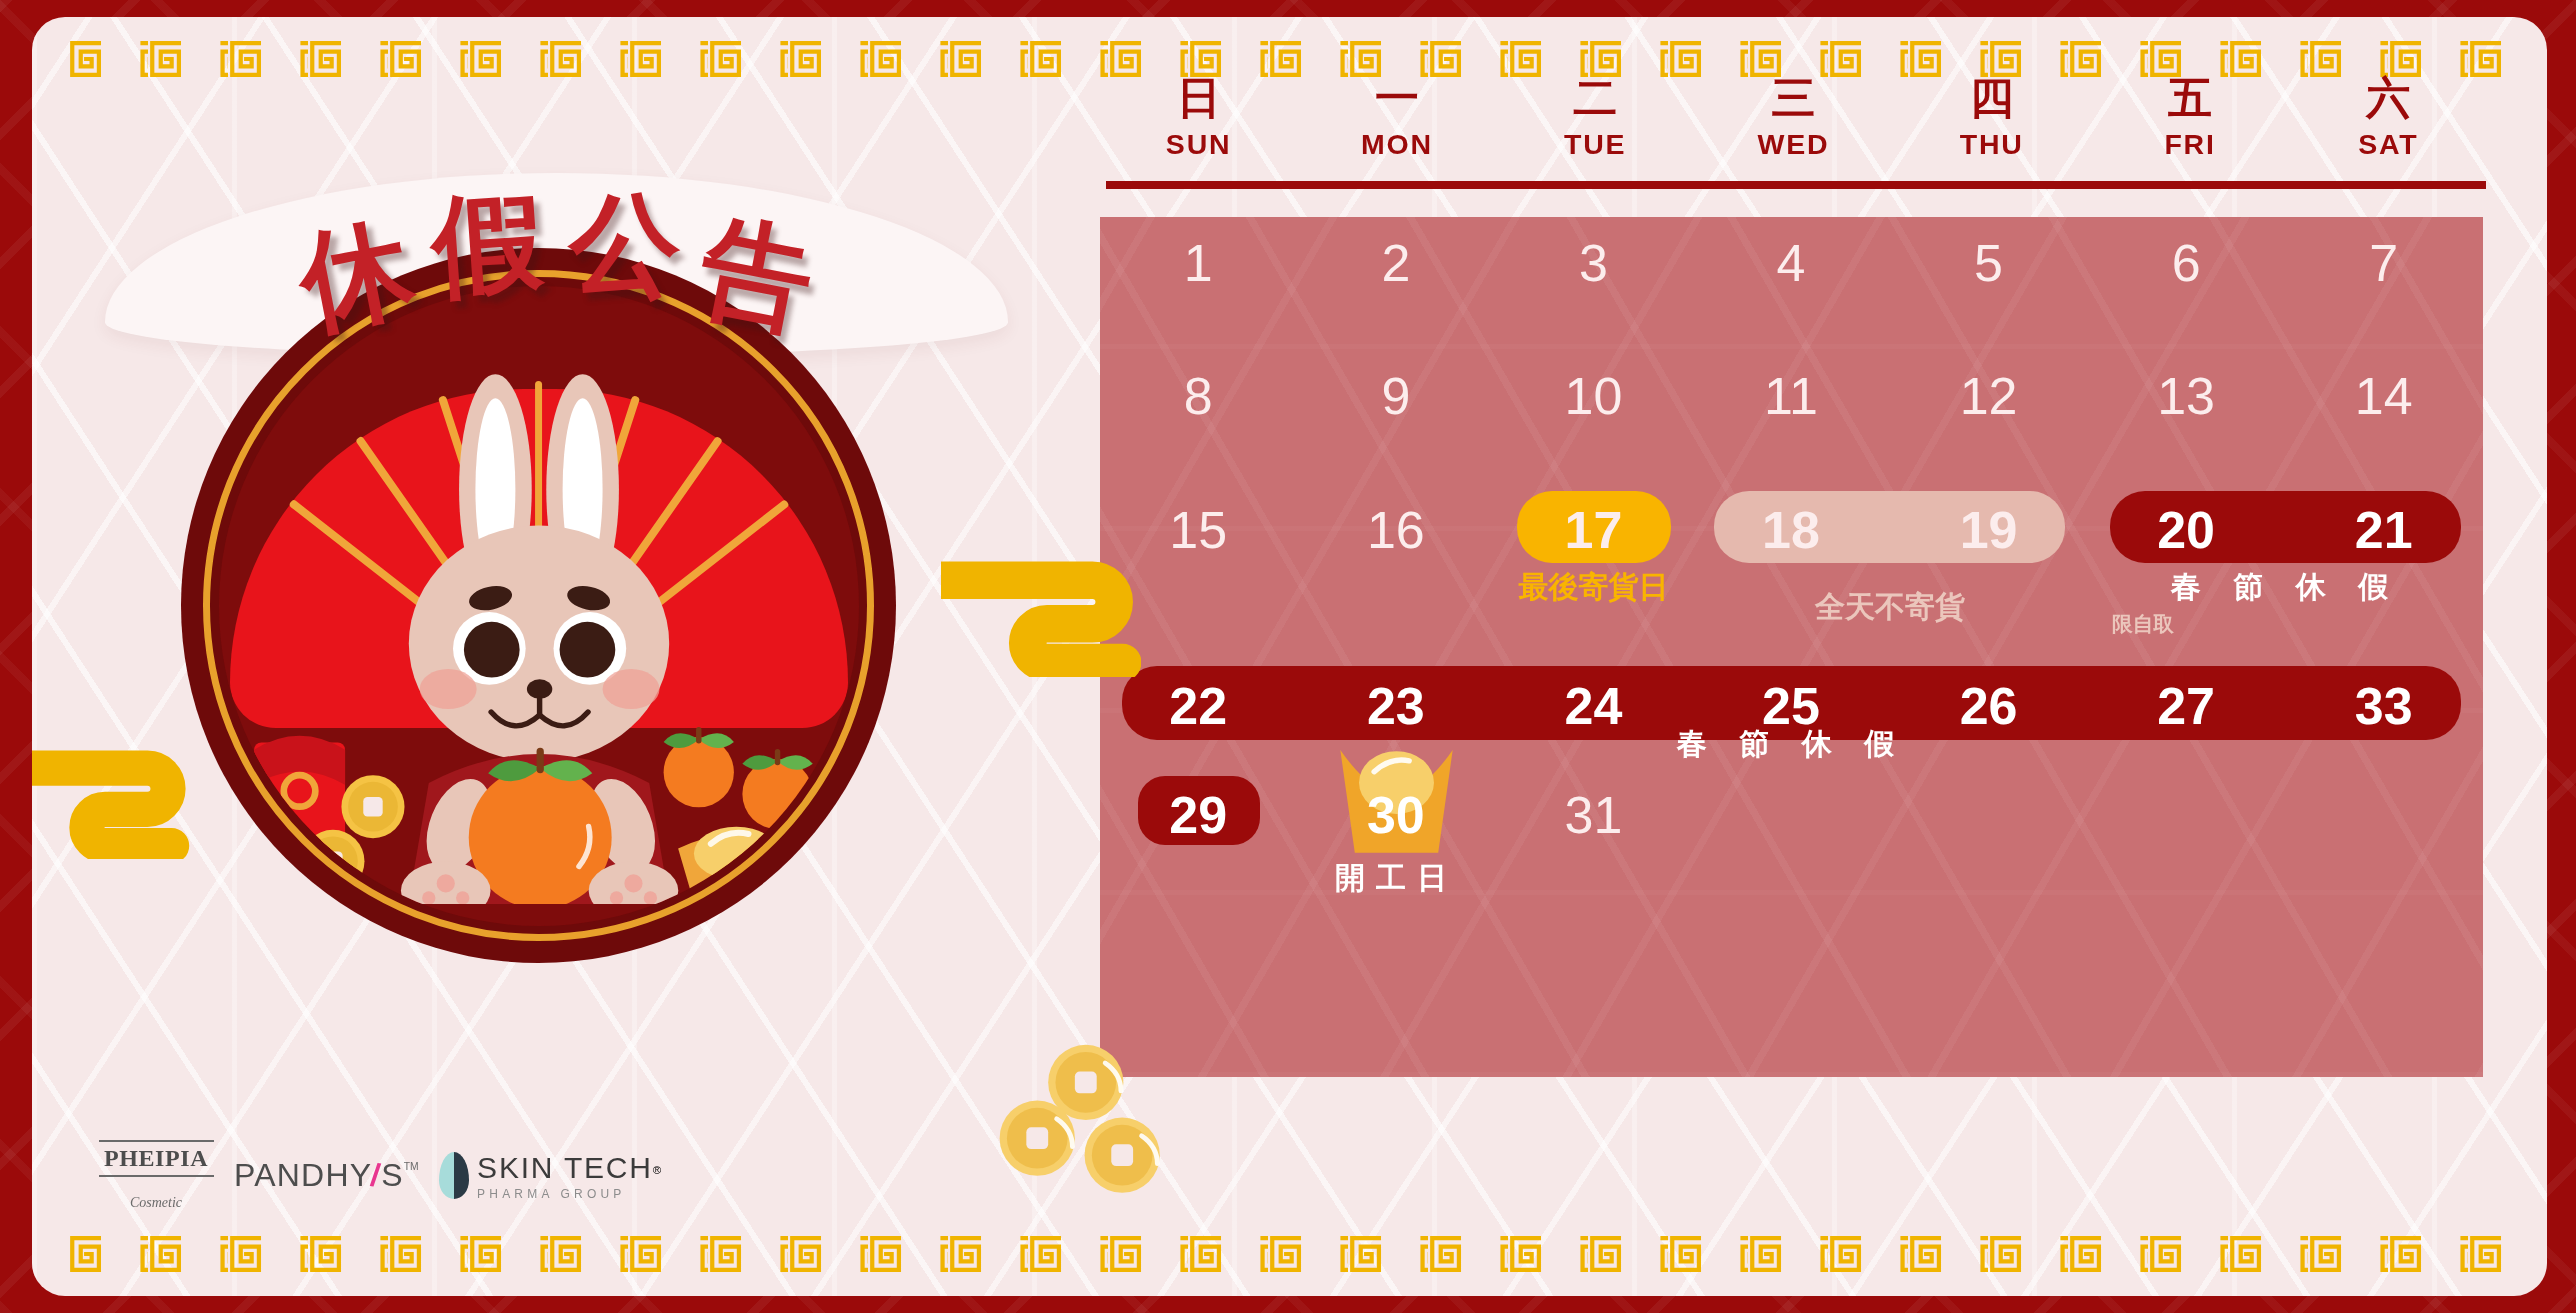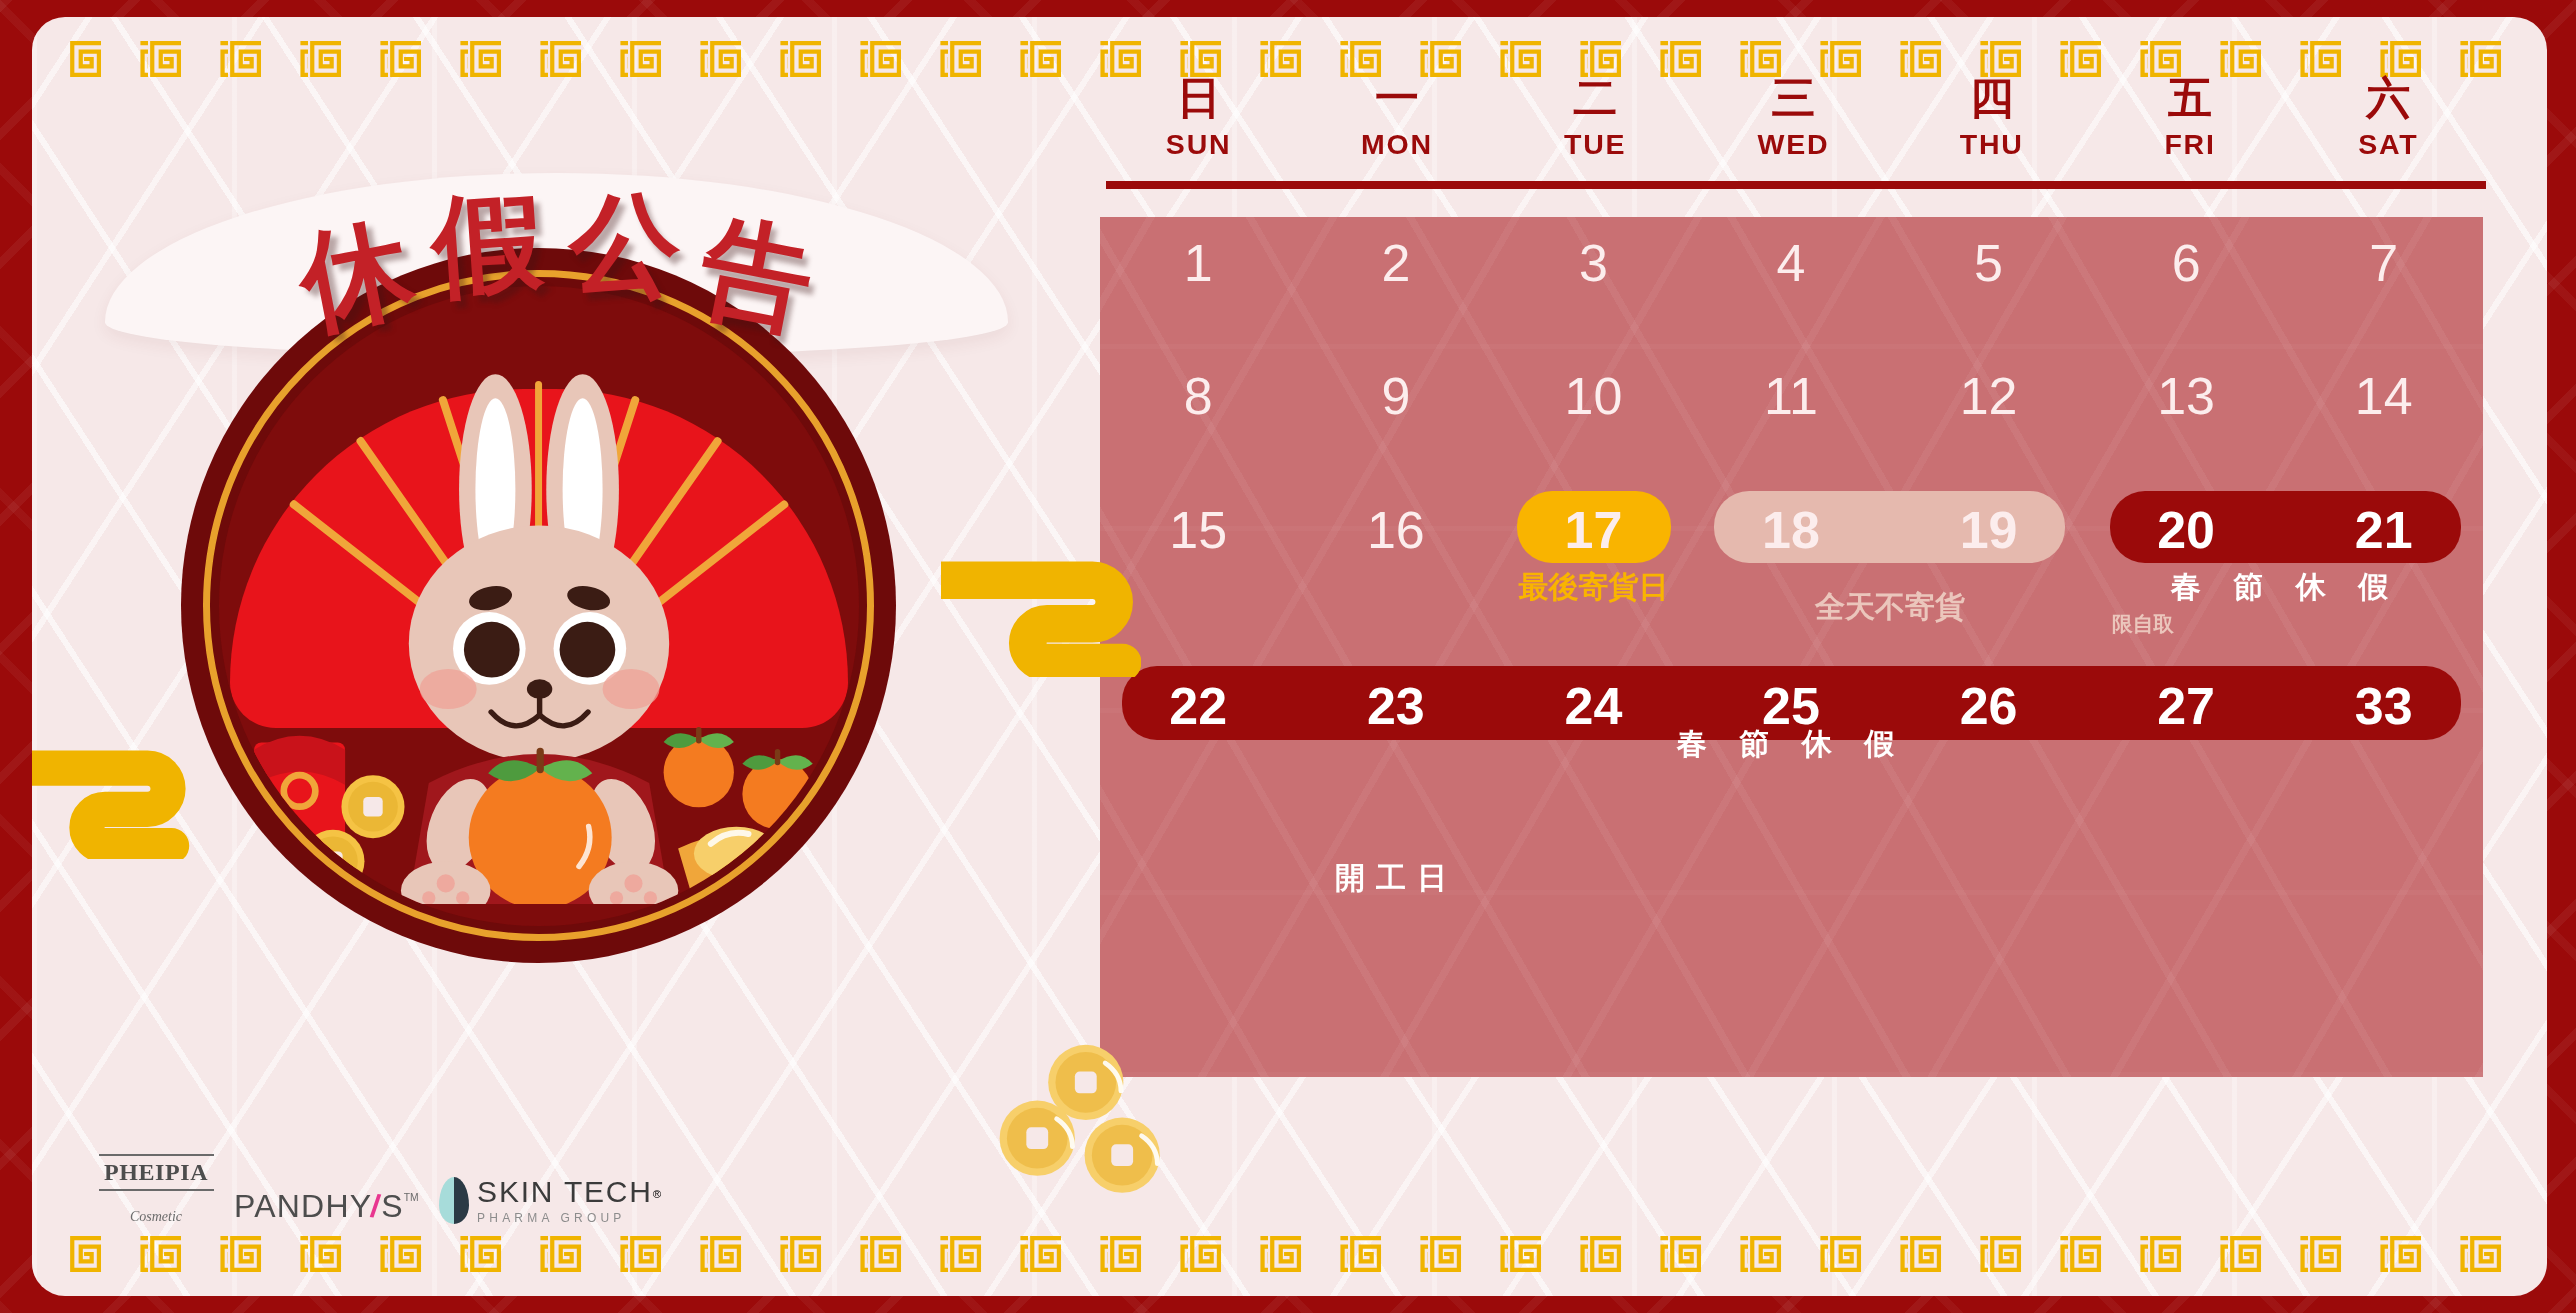--- a/index.html
+++ b/index.html
@@ -153,23 +153,23 @@
     font-weight: 700;
     font-size: 56px;
     letter-spacing: 4.2px;
     color: #FFFFFF;
     transform: translateY(13.3px);
   }
 
   
   .logos {
     position: absolute;
-    left: 67px; bottom: 71px;
+    left: 67px; bottom: 85px;
     display: flex;
-    align-items: flex-end;
+    align-items: center;
     gap: 20.6px;
     z-index: 8;
   }
   .logo-pheipia { display: flex; flex-direction: column; align-items: center; color: #5A5A5A; }
   .logo-pheipia .rule { width: 115px; height: 1.8px; background: #6A6A6A; }
   .logo-pheipia .nm {
     font-family: "Liberation Serif", serif; font-weight: 700;
     font-size: 24px; letter-spacing: 0.6px; color: #4D4D4D; padding: 3px 0;
   }
   .logo-pheipia .sub {
@@ -764,20 +764,37 @@
               <div class="week-days">
                 <div class="daynum on-dark">22</div>
                 <div class="daynum on-dark">23</div>
                 <div class="daynum on-dark">24</div>
                 <div class="daynum on-dark">25</div>
                 <div class="daynum on-dark">26</div>
                 <div class="daynum on-dark">27</div>
                 <div class="daynum on-dark">33</div>
               </div>
             </div>
+            <div class="week" style="top: 570px;">
+              <div class="pill dark dark-sq" style="left: 38px; width: 122px; top: -11px; height: 69px;"></div>
+              <div class="ingot" style="left: 227px; top: -42px;"><svg width="139" height="115" viewBox="0 0 230 190">
+                  <path d="M22 8 q50 72 93 72 q43 0 93 -72 l-24 170 l-138 0 z" fill="#F0A529"></path>
+                  <ellipse cx="115" cy="62" rx="62" ry="52" fill="#F7CF6A"></ellipse>
+                  <path d="M78 44 q26 -24 58 -18" stroke="#FFFFFF" stroke-width="9" stroke-linecap="round" fill="none" opacity="0.9"></path>
+                </svg></div>
+              <div class="week-days">
+                <div class="daynum on-dark">29</div>
+                <div class="daynum on-dark">30</div>
+                <div class="daynum">31</div>
+                <div class="daynum"></div>
+                <div class="daynum"></div>
+                <div class="daynum"></div>
+                <div class="daynum"></div>
+              </div>
+            </div>
             <div class="note big gold" style="left: 395px; width: 198px; top: 350px;">最後寄貨日</div>
             <div class="note big pinkish" style="left: 593px; width: 395px; top: 370px;">全天不寄貨</div>
             <div class="note small pinkish" style="left: 846px; width: 395px; top: 393px;">限自取</div>
             <div class="note big white" style="left: 988px; width: 395px; top: 350px;">春 節 休 假</div>
             <div class="note big white" style="left: 494px; width: 395px; top: 507px;">春 節 休 假</div>
             <div class="note big white" style="left: 198px; width: 198px; top: 641px;">開工日</div>
           </div>
       </div>
     </div>
   </div>

